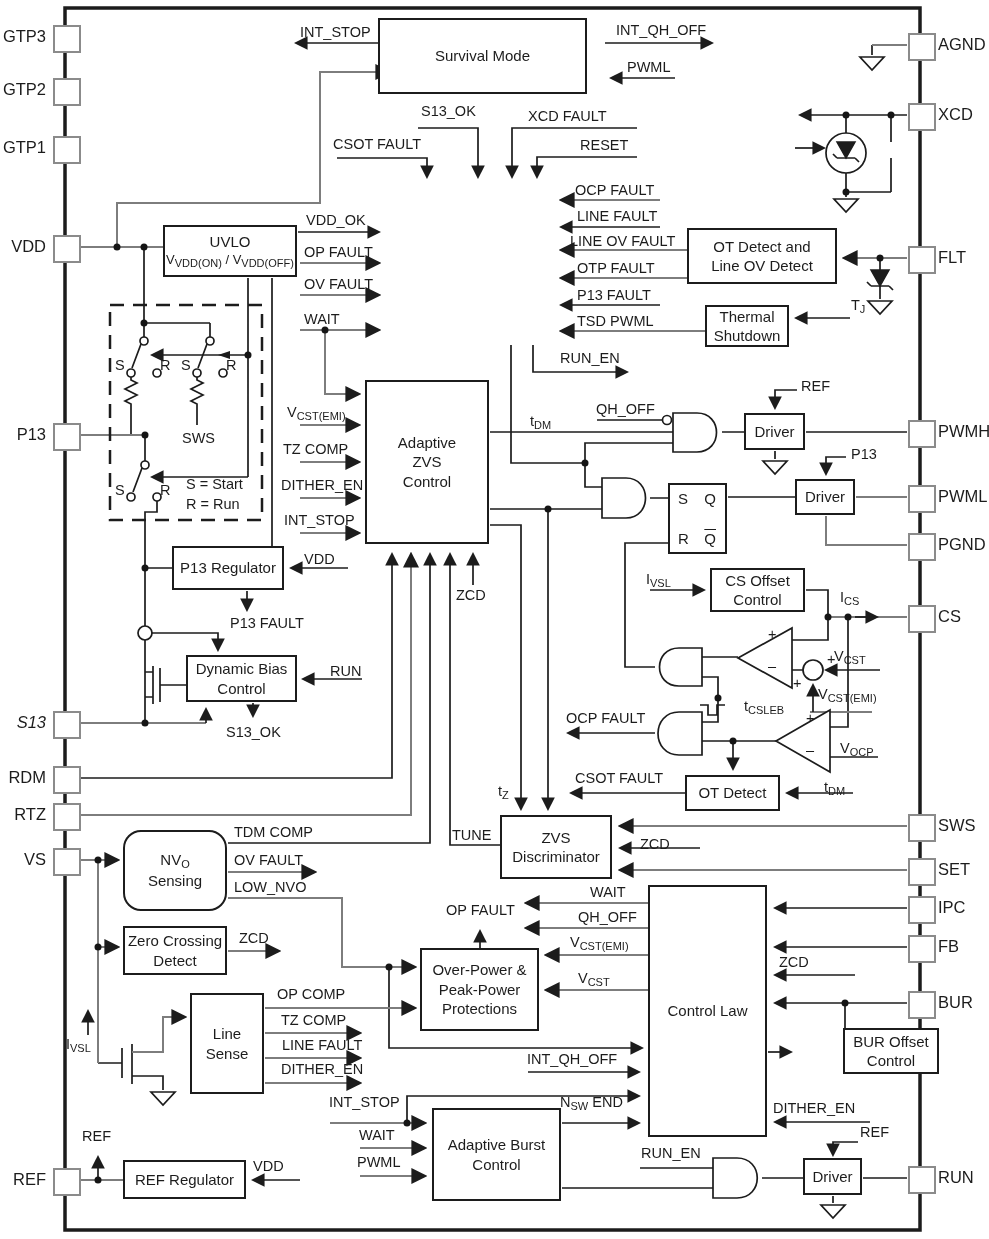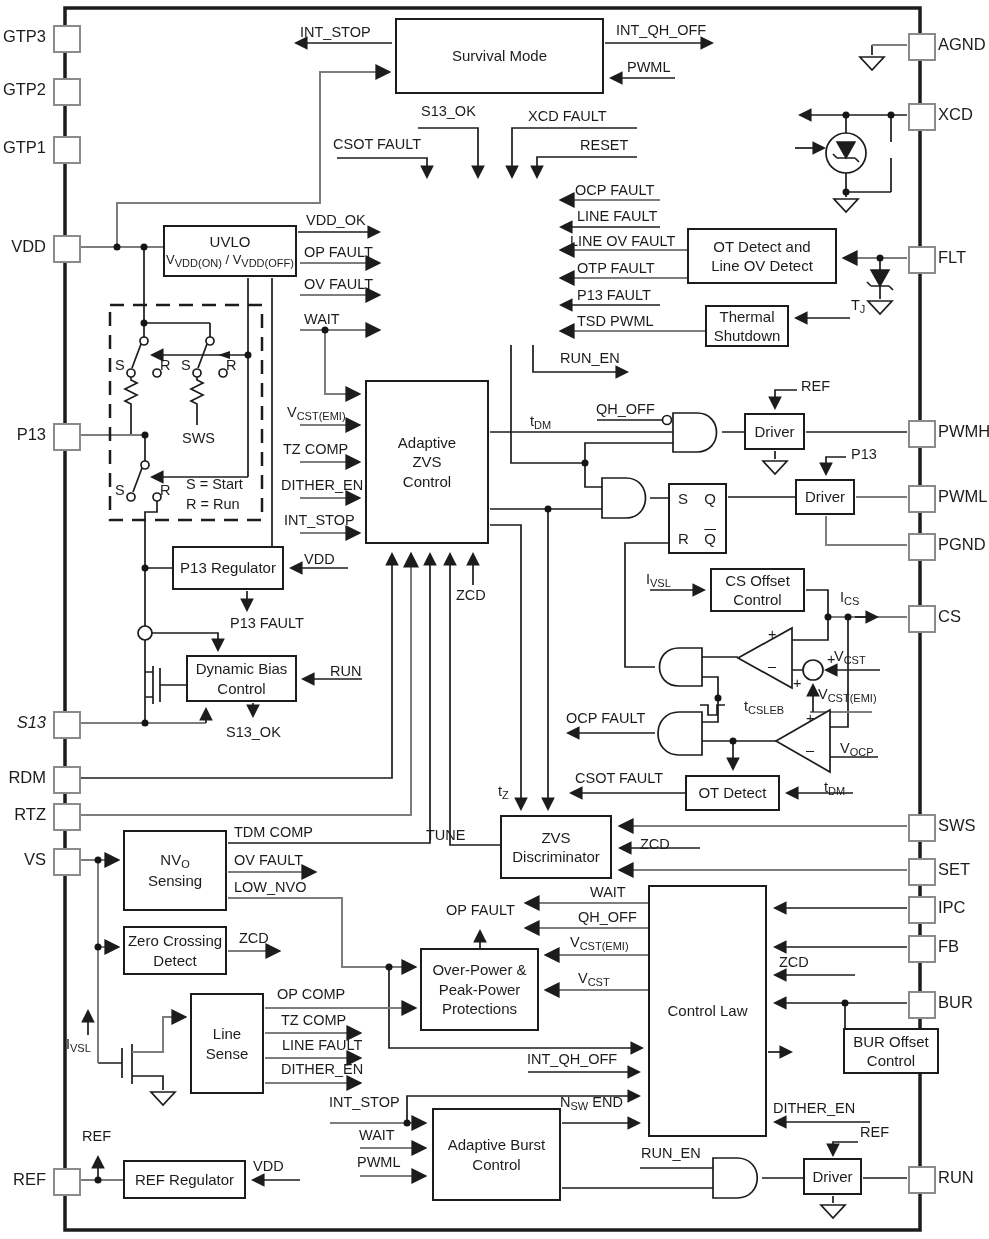--- a/index.html
+++ b/index.html
@@ -269,21 +269,21 @@
     <div class="pin" style="left: 908px; top: 858px;"></div>
     <div class="pinlab" style="left: 938px; top: 860px;">SET</div>
     <div class="pin" style="left: 908px; top: 896px;"></div>
     <div class="pinlab" style="left: 938px; top: 898px;">IPC</div>
     <div class="pin" style="left: 908px; top: 935px;"></div>
     <div class="pinlab" style="left: 938px; top: 937px;">FB</div>
     <div class="pin" style="left: 908px; top: 991px;"></div>
     <div class="pinlab" style="left: 938px; top: 993px;">BUR</div>
     <div class="pin" style="left: 908px; top: 1166px;"></div>
     <div class="pinlab" style="left: 938px; top: 1168px;">RUN</div>
-    <div class="block" style="left: 395px; top: 18px; width: 205px; height: 72px;">
+    <div class="block" style="left: 378px; top: 18px; width: 205px; height: 72px;">
       <div><span>Survival Mode</span></div>
     </div>
     <div class="block" style="left: 163px; top: 225px; width: 130px; height: 48px; align-items: center;">
       <div><span>UVLO</span></div>
       <div style="font-size: 13px;"><span>V</span><span class="sb">VDD(ON)</span><span> / V</span><span class="sb">VDD(OFF)</span></div>
     </div>
     <div class="block" style="left: 687px; top: 228px; width: 146px; height: 52px;">
       <div><span>OT Detect and</span></div>
       <div><span>Line OV Detect</span></div>
     </div>
@@ -319,21 +319,21 @@
       <div><span>Dynamic Bias</span></div>
       <div><span>Control</span></div>
     </div>
     <div class="block" style="left: 685px; top: 775px; width: 91px; height: 32px;">
       <div><span>OT Detect</span></div>
     </div>
     <div class="block" style="left: 500px; top: 815px; width: 108px; height: 60px;">
       <div><span>ZVS</span></div>
       <div><span>Discriminator</span></div>
     </div>
-    <div class="block" style="left: 123px; top: 830px; width: 100px; height: 77px;">
+    <div class="block" style="left: 123px; top: 830px; width: 100px; height: 77px; border-radius: 18px;">
       <div><span>NV</span><span class="sb">O</span></div>
       <div><span>Sensing</span></div>
     </div>
     <div class="block" style="left: 123px; top: 926px; width: 100px; height: 45px;">
       <div><span>Zero Crossing</span></div>
       <div><span>Detect</span></div>
     </div>
     <div class="block" style="left: 190px; top: 993px; width: 70px; height: 97px;">
       <div><span>Line</span></div>
       <div><span>Sense</span></div>
@@ -381,21 +381,21 @@
     <div class="lbl" style="left: 287px; top: 404px;"><span>V</span><span class="sb">CST(EMI)</span></div>
     <div class="lbl" style="left: 283px; top: 441px;"><span>TZ COMP</span></div>
     <div class="lbl" style="left: 281px; top: 477px;"><span>DITHER_EN</span></div>
     <div class="lbl" style="left: 284px; top: 512px;"><span>INT_STOP</span></div>
     <div class="lbl" style="left: 456px; top: 587px;"><span>ZCD</span></div>
     <div class="lbl" style="left: 530px; top: 413px;"><span>t</span><span class="sb">DM</span></div>
     <div class="lbl" style="left: 596px; top: 401px;"><span>QH_OFF</span></div>
     <div class="lbl" style="left: 801px; top: 378px;"><span>REF</span></div>
     <div class="lbl" style="left: 851px; top: 446px;"><span>P13</span></div>
     <div class="lbl" style="left: 498px; top: 783px;"><span>t</span><span class="sb">Z</span></div>
-    <div class="lbl" style="left: 426px; top: 827px; text-align: right;"><span>TUNE</span></div>
+    <div class="lbl" style="left: 452px; top: 827px; text-align: right;"><span>TUNE</span></div>
     <div class="lbl" style="left: 640px; top: 836px;"><span>ZCD</span></div>
     <div class="lbl" style="left: 646px; top: 571px;"><span>I</span><span class="sb">VSL</span></div>
     <div class="lbl" style="left: 840px; top: 589px;"><span>I</span><span class="sb">CS</span></div>
     <div class="lbl" style="left: 834px; top: 648px;"><span>V</span><span class="sb">CST</span></div>
     <div class="lbl" style="left: 818px; top: 686px;"><span>V</span><span class="sb">CST(EMI)</span></div>
     <div class="lbl" style="left: 744px; top: 698px;"><span>t</span><span class="sb">CSLEB</span></div>
     <div class="lbl" style="left: 840px; top: 740px;"><span>V</span><span class="sb">OCP</span></div>
     <div class="lbl" style="left: 566px; top: 710px;"><span>OCP FAULT</span></div>
     <div class="lbl" style="left: 575px; top: 770px;"><span>CSOT FAULT</span></div>
     <div class="lbl" style="left: 824px; top: 779px;"><span>t</span><span class="sb">DM</span></div>

